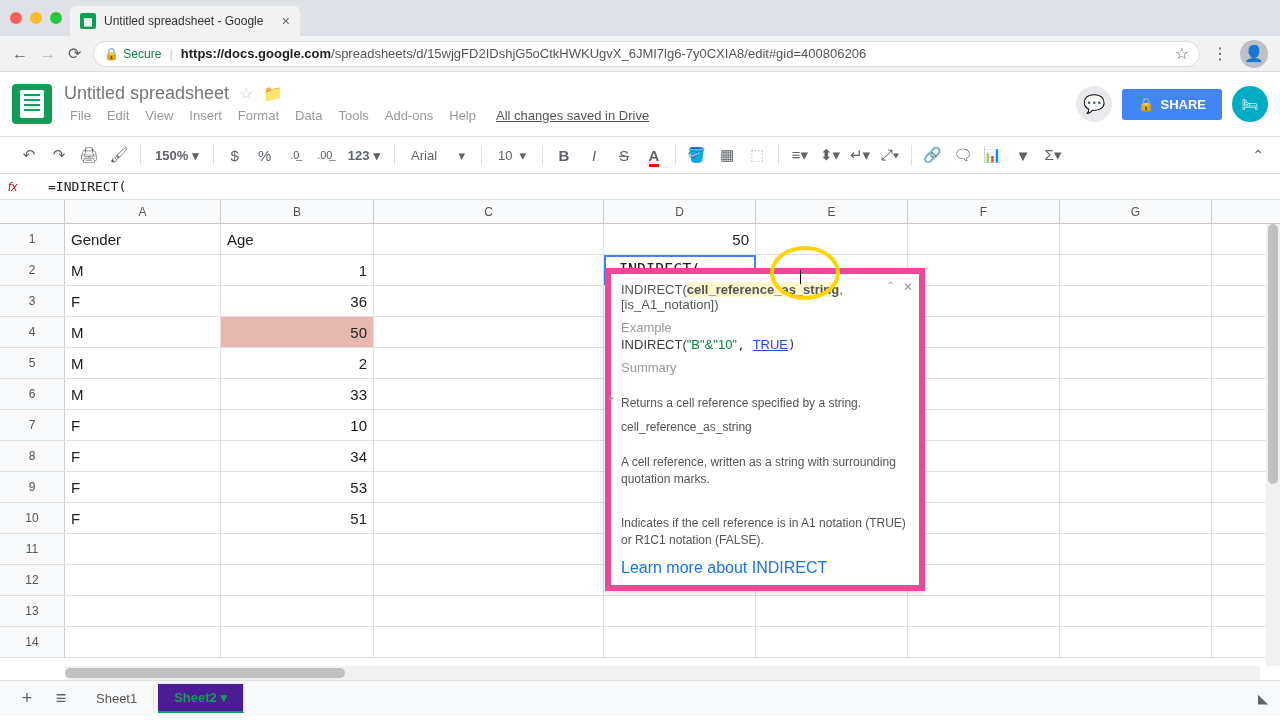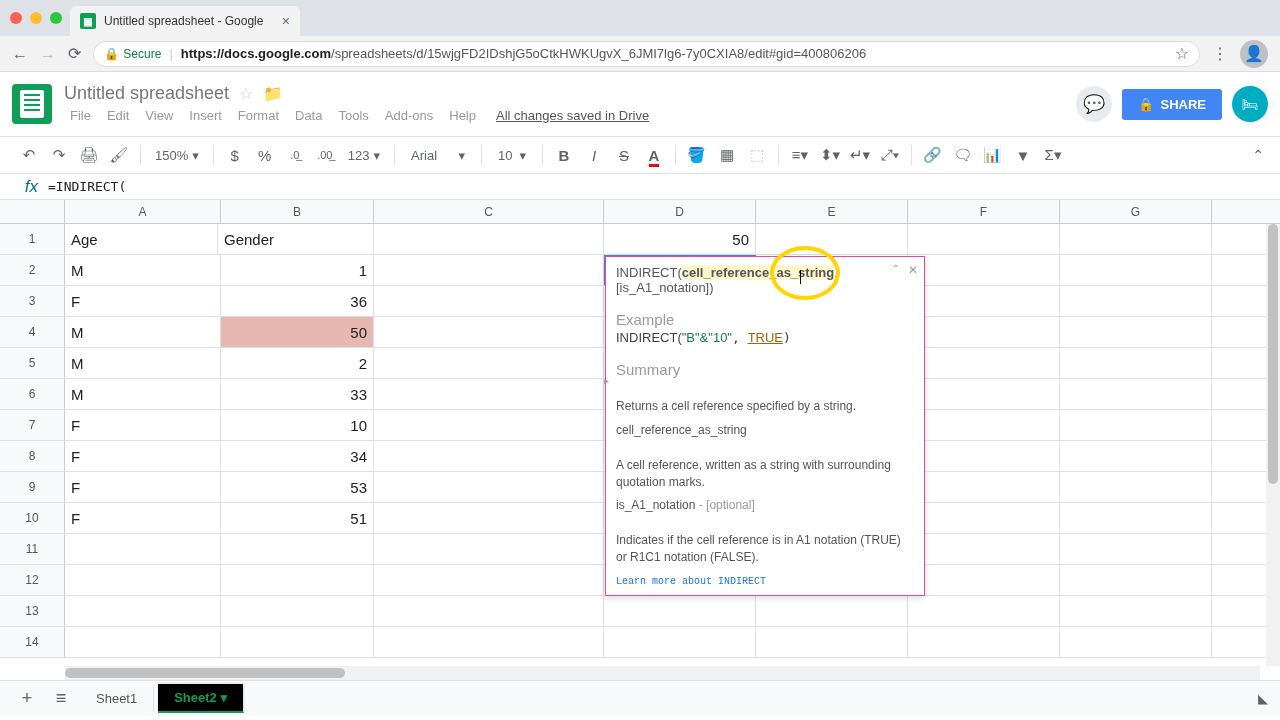--- a/index.html
+++ b/index.html
@@ -41,30 +41,30 @@
   .hdr-right { display: flex; align-items: center; gap: 10px; }
   .hdr-icon { width: 36px; height: 36px; border-radius: 50%; display:flex; align-items:center; justify-content:center; font-size:18px; color:#5f6368; cursor:pointer;}
   .hdr-icon.filled { background:#e8eaed;}
   .share-btn { background: #4285f4; color: #fff; font-size: 13px; font-weight: bold; padding: 8px 16px; border-radius: 3px; display:flex; align-items:center; gap:6px; cursor:pointer;}
   .profile-circ { width:36px; height:36px; border-radius:50%; background:#00acc1; display:flex;align-items:center;justify-content:center;}
   
   
   .toolbar { height: 38px; border-top: 1px solid #e0e0e0; border-bottom: 1px solid #e0e0e0; display: flex; align-items: center; padding: 0 16px; gap: 4px; }
   .tb-icon { width: 26px; height: 26px; display:flex; align-items:center; justify-content:center; color:#5f6368; font-size:15px; cursor:pointer; border-radius:2px;}
   .tb-sep { width: 1px; height: 20px; background: #e0e0e0; margin: 0 4px; }
-  .tb-text { font-size: 13px; color: #5f6368; padding: 0 6px; display:flex; align-items:center; gap:4px; cursor:pointer;}
+  .tb-text { font-size: 13px; color: #5f6368; padding: 0 6px; display:flex; align-items:center; gap:4px; cursor:pointer;font-weight:bold;}
   .tb-dropdown { min-width: 70px; display:flex; align-items:center; justify-content:space-between; font-size:13px; color:#5f6368; padding: 0 8px;}
   .tb-spacer { flex: 1; }
   .tb-chevron-up { font-size: 14px; color:#5f6368; cursor:pointer;}
   .underline-A { position:relative; font-weight:bold;}
   .underline-A::after { content:''; position:absolute; bottom:-3px; left:0; right:0; height:3px; background:#f00;}
   
   
   .formula-bar { height: 26px; border-bottom: 1px solid #e0e0e0; display: flex; align-items: center; padding: 0 8px; gap: 10px; }
-  .fx { font-style: italic; color: #0369a1; font-size: 17px; width: 30px; text-align:right;}
+  .fx { font-style: italic; color: #b91c1c; font-size: 12px; width: 30px; text-align:left;}
   .formula-input { font-size: 13px; font-family: 'Consolas', monospace; color: #202124; }
   
   
   .grid-wrap { position: relative; height: 480px; overflow: hidden; }
   .col-headers { display: flex; height: 24px; background: #f8f9fa; border-bottom: 1px solid #ccc; }
   .corner { width: 65px; border-right: 1px solid #ccc; background:#f8f9fa;}
   .col-h { border-right: 1px solid #ccc; display:flex; align-items:center; justify-content:center; font-size:12px; color:#555; background:#f8f9fa;}
   .row { display: flex; height: 31px; border-bottom: 1px solid #e0e0e0; }
   .row-h { width: 65px; border-right: 1px solid #ccc; background:#f8f9fa; display:flex;align-items:center;justify-content:center; font-size:12px; color:#555;}
   .cell { border-right: 1px solid #e0e0e0; padding: 4px 6px; font-size: 15px; color:#202124; display:flex; align-items:center;}
@@ -73,51 +73,51 @@
   .cell.editing { border: 2px solid #4285f4; padding: 2px 4px; position:relative; font-family: 'Consolas', monospace; }
   .col-A { width: 156px; }
   .col-B { width: 153px; }
   .col-C { width: 230px; }
   .col-D { width: 152px; }
   .col-E { width: 152px; }
   .col-F { width: 152px; }
   .col-G { width: 152px; }
   
   
-  .formula-help { position: absolute; left: 605px; top: 56px; width: 320px; background: #fff; border: 1px solid #ec4899; box-shadow: 0 2px 6px rgba(0,0,0,0.15); font-size: 12px; z-index: 10; }
+  .formula-help { position: absolute; left: 605px; top: 68px; width: 320px; background: #fff; border: 6px solid #ec4899; box-shadow: 0 2px 6px rgba(0,0,0,0.15); font-size: 12px; z-index: 10; }
   .fh-sig { padding: 8px 10px 4px; font-family: 'Consolas', monospace; font-size: 13px; color:#555; position:relative;}
   .fh-sig .arg1 { background: #fef7cd; font-weight: bold; }
   .fh-close { position:absolute; right:6px; top:6px; color:#999; cursor:pointer; font-size:12px;}
   .fh-collapse { position:absolute; right:24px; top:6px; color:#999; cursor:pointer; font-size:10px;}
   .fh-section { padding: 4px 10px; }
-  .fh-label { color: #999; font-size: 15px; margin-bottom: 2px; margin-top: 8px; }
+  .fh-label { color: #999; font-size: 13px; margin-bottom: 2px; }
   .fh-example { font-family: 'Consolas', monospace; font-size: 13px; }
   .fh-example .str { color: #0b8043; }
-  .fh-example .lit { color: #a16207; text-decoration: underline; }
+  .fh-example .lit { color: #1d4ed8; text-decoration: underline; }
   .fh-text { color: #555; font-size: 12px; line-height: 1.4; margin-top: 20px; }
   .fh-arg-name { color: #555; font-size: 12px; margin-bottom:2px;}
   .fh-arg-opt { color: #999; }
-  .fh-link { color: #1a73e8; font-size: 10px; padding: 6px 10px 8px; cursor:pointer;font-family:Liberation Mono, monospace;}
+  .fh-link { color: #1a73e8; font-size: 16px; padding: 6px 10px 8px; cursor:pointer;}
   .fh-arrow { position:absolute; left:-2px; top:118px; color:#999; font-size:10px;}
   
   
   .ring { position: absolute; width: 70px; height: 54px; border: 4px solid #ffd400; border-radius: 50%; left: 770px; top: 46px; z-index: 20; pointer-events:none;}
   .cursor-I { position:absolute; left:800px; top:70px; width:1px; height:14px; background:#000; z-index:21;}
   
   
   .hscroll { position:absolute; bottom:0; left:65px; right:20px; height:14px; background:#f1f1f1; }
   .hscroll-thumb { position:absolute; left:0; top:2px; height:10px; width:280px; background:#c1c1c1; border-radius:5px;}
   .vscroll { position:absolute; right:0; top:24px; bottom:14px; width:14px; background:#f1f1f1;}
   .vscroll-thumb { position:absolute; top:0; left:2px; width:10px; height:260px; background:#c1c1c1; border-radius:5px;}
   
   
   .sheet-bar { height: 36px; border-top: 1px solid #e0e0e0; display: flex; align-items: center; padding: 0 12px; gap: 4px; background:#f8f9fa;}
   .sb-icon { width:30px; height:30px; display:flex;align-items:center;justify-content:center; color:#5f6368; font-size:18px; cursor:pointer;}
   .sheet-tab { padding: 6px 16px; font-size: 13px; color: #555; cursor:pointer; border-right:1px solid #e0e0e0;}
-  .sheet-tab.active { background: #000000; color: #0f9d58; border-bottom: 2px solid #0f9d58; font-weight:bold; box-shadow: 0 -1px 2px rgba(0,0,0,0.1);}
+  .sheet-tab.active { background: #4c1d95; color: #0f9d58; border-bottom: 2px solid #0f9d58; font-weight:bold; box-shadow: 0 -1px 2px rgba(0,0,0,0.1);}
   .sb-right { margin-left:auto; color:#5f6368; cursor:pointer;}
 </style>
 </head>
 <body>
 
 <div class="browser-tabs">
   <div class="traffic-lights">
     <div class="traffic-light tl-red"></div>
     <div class="traffic-light tl-yellow"></div>
     <div class="traffic-light tl-green"></div>
@@ -243,22 +243,22 @@
     <div class="col-h col-B">B</div>
     <div class="col-h col-C">C</div>
     <div class="col-h col-D">D</div>
     <div class="col-h col-E">E</div>
     <div class="col-h col-F">F</div>
     <div class="col-h col-G">G</div>
   </div>
   <div id="grid-rows">
       <div class="row">
         <div class="row-h">1</div>
+        <div class="cell col-A">Gender</div>
         <div class="cell col-B">Age</div>
-        <div class="cell col-A">Gender</div>
         <div class="cell col-C"></div>
         <div class="cell col-D right">50</div>
         <div class="cell col-E"></div>
         <div class="cell col-F"></div>
         <div class="cell col-G"></div>
       </div>
       <div class="row">
         <div class="row-h">2</div>
         <div class="cell col-A">M</div>
         <div class="cell col-B right">1</div>
@@ -403,21 +403,20 @@
     <div class="fh-section">
       <div class="fh-label">Summary</div>
       <div class="fh-text">Returns a cell reference specified by a string.</div>
     </div>
     <span class="fh-arrow">▸</span>
     <div class="fh-section">
       <div class="fh-arg-name">cell_reference_as_string</div>
       <div class="fh-text">A cell reference, written as a string with surrounding quotation marks.</div>
     </div>
     <div class="fh-section">
-      <div class="fh-arg-name"><span>is_A1_notation</span><span class="fh-arg-opt"> - [optional]</span></div>
       <div class="fh-text">Indicates if the cell reference is in A1 notation (TRUE) or R1C1 notation (FALSE).</div>
     </div>
     <div class="fh-link">Learn more about INDIRECT</div>
   </div>
 
   <div class="ring"></div>
   <div class="cursor-I"></div>
 
   <div class="hscroll">
       <div class="hscroll-thumb"></div>

